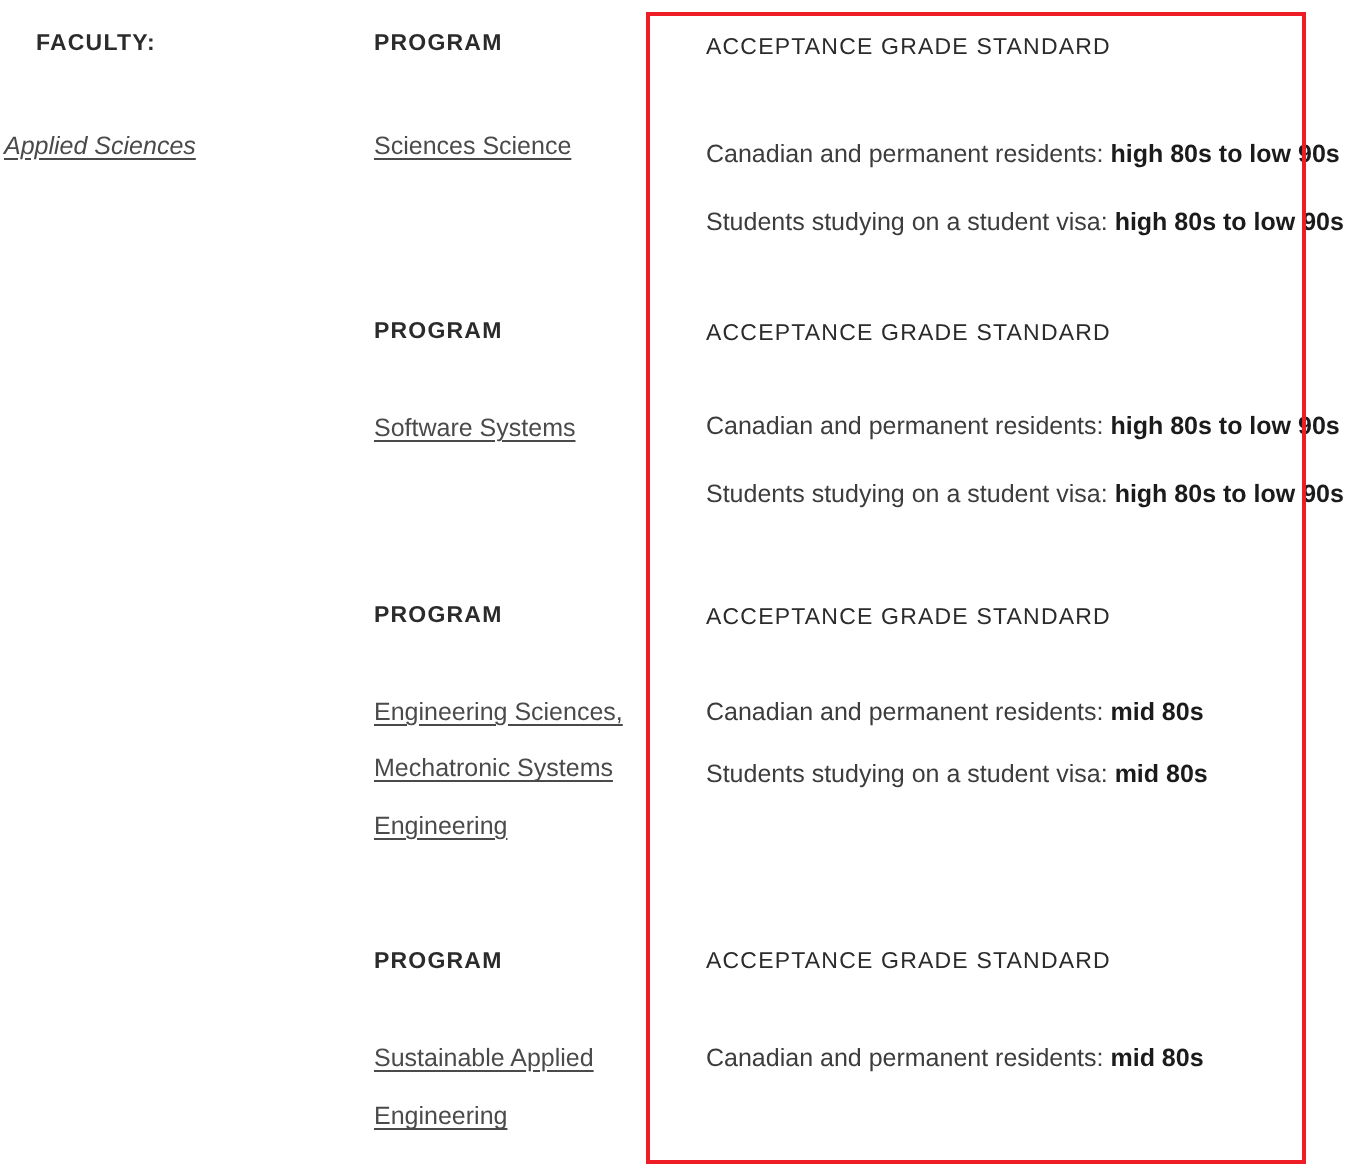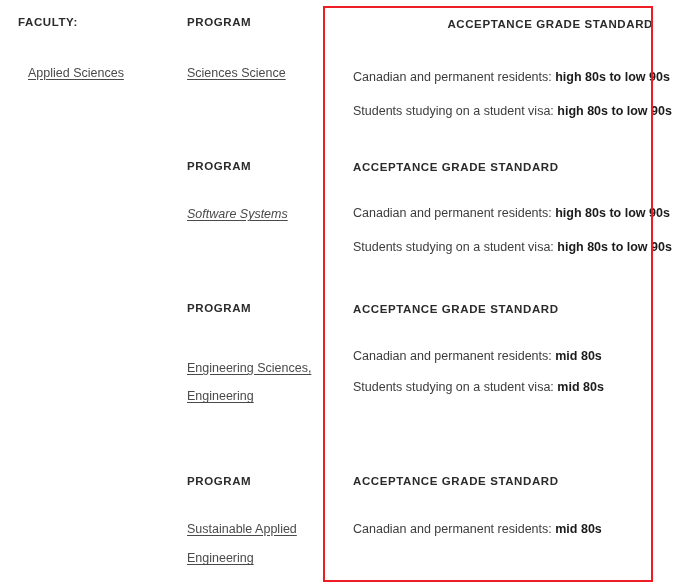--- a/index.html
+++ b/index.html
@@ -53,22 +53,23 @@
     font-size: 12.5px;
     color: #4a4a4a;
     text-decoration: underline;
     text-underline-offset: 2px;
     display: block;
     line-height: 1.55;
   }
 
   .faculty-link {
     position: absolute;
-    left: 28px;
+    left: 2px;
     top: 64px;
+    font-style: italic;
   }
 
   
   .red-box {
     position: absolute;
     left: 323px;
     top: 6px;
     width: 330px;
     height: 576px;
     border: 2px solid #ee1c25;
@@ -94,25 +95,24 @@
     width: 155px;
   }
   .row-standard {
     position: absolute;
     left: 353px;
     width: 300px;
   }
 
   .std-title {
     font-size: 11.5px;
-    font-weight: bold;
+    font-weight: normal;
     letter-spacing: 0.6px;
     color: #2b2b2b;
     text-transform: uppercase;
-    text-align: right;
   }
 
   .std-line {
     font-size: 12.5px;
     color: #3c3c3c;
     line-height: 1.4;
     white-space: nowrap;
   }
   .std-line b {
     color: #1b1b1b;
@@ -142,40 +142,41 @@
       <div class="std-line" style="margin-top:16px;">
         <span>Students studying on a student visa:</span>
         <b>high 80s to low 90s</b>
       </div>
     </div>
   </div>
 
   <div class="row" style="top:160px;">
     <div class="row-program-label hdr">PROGRAM</div>
     <div class="std-title" style="position:absolute; left:353px; top:1px;">ACCEPTANCE GRADE STANDARD</div>
-    <div class="row-program-links" style="top:45px;font-style:italic;">
+    <div class="row-program-links" style="top:45px;">
       <a class="link" href="#">Software Systems</a>
     </div>
     <div class="row-standard" style="top:45px;">
       <div class="std-line">
         <span>Canadian and permanent residents:</span>
         <b>high 80s to low 90s</b>
       </div>
       <div class="std-line" style="margin-top:16px;">
         <span>Students studying on a student visa:</span>
         <b>high 80s to low 90s</b>
       </div>
     </div>
   </div>
 
   <div class="row" style="top:302px;">
     <div class="row-program-label hdr">PROGRAM</div>
     <div class="std-title" style="position:absolute; left:353px; top:1px;">ACCEPTANCE GRADE STANDARD</div>
-    <div class="row-program-links" style="top:45px;margin-top:12px;">
+    <div class="row-program-links" style="top:45px;">
       <a class="link" href="#">Engineering Sciences,</a>
+      <a class="link" href="#" style="margin-top:9px;">Mechatronic Systems</a>
       <a class="link" href="#" style="margin-top:9px;">Engineering</a>
     </div>
     <div class="row-standard" style="top:46px;">
       <div class="std-line">
         <span>Canadian and permanent residents:</span>
         <b>mid 80s</b>
       </div>
       <div class="std-line" style="margin-top:13px;">
         <span>Students studying on a student visa:</span>
         <b>mid 80s</b>

